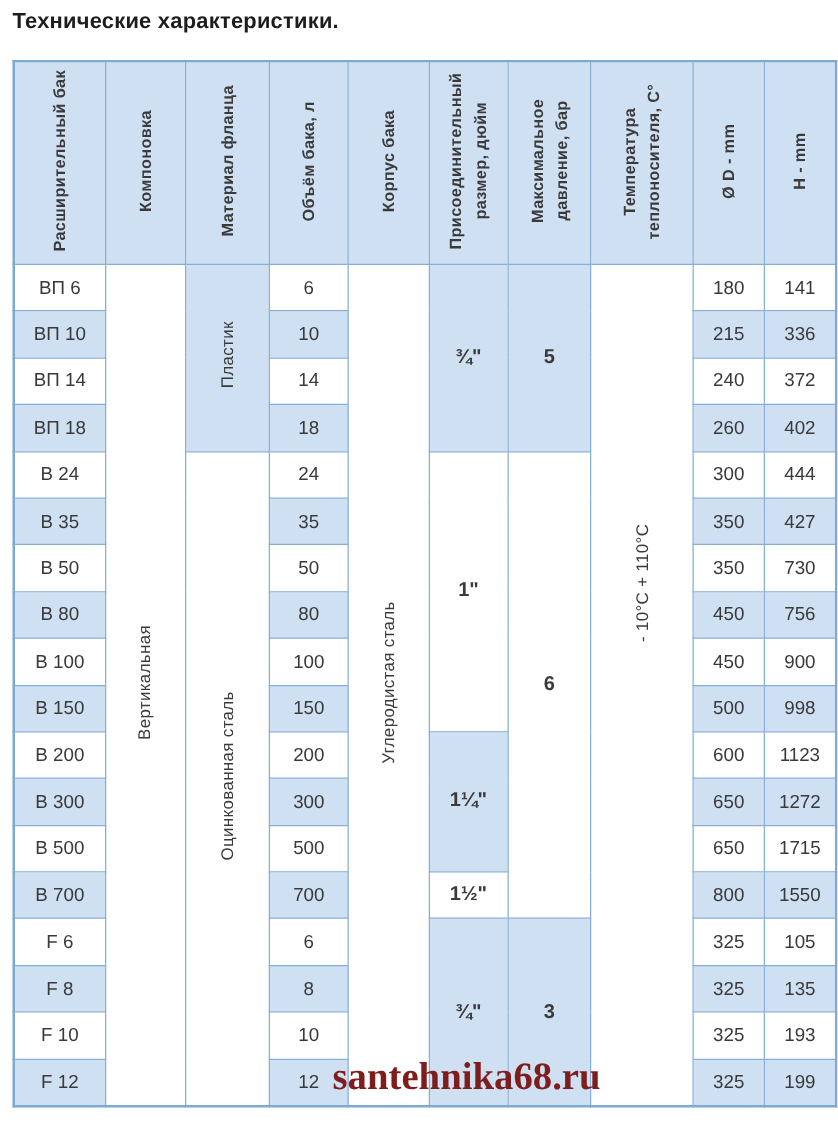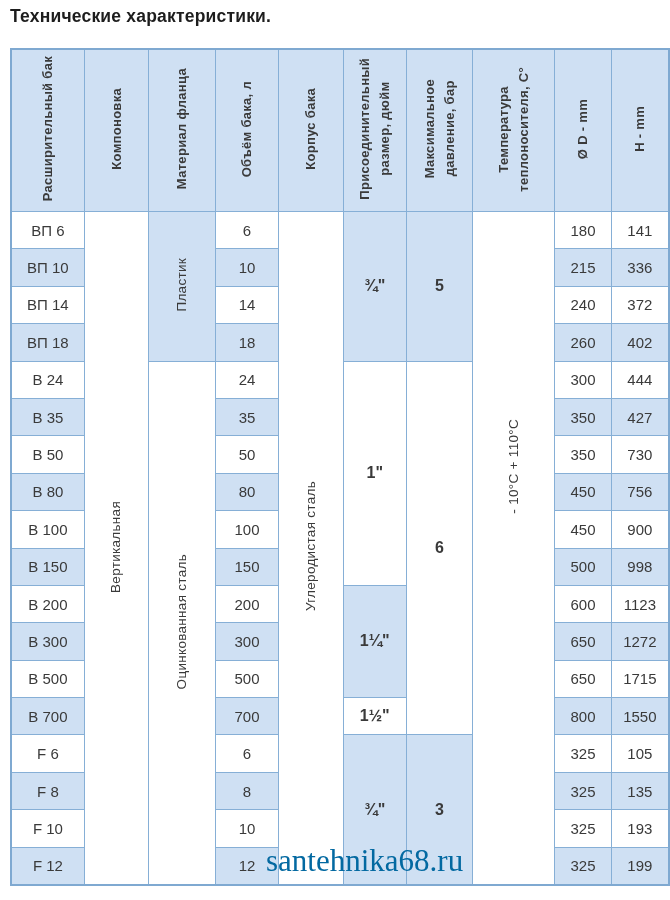--- a/index.html
+++ b/index.html
@@ -33,22 +33,22 @@
   .vt {
     writing-mode:vertical-rl; transform:rotate(180deg);
     white-space:pre-line; line-height:1.5; display:inline-block;
     letter-spacing:.3px;
   }
   td .vt { font-size:13.5px; font-weight:500; }
   .big { font-size:16px; font-weight:600; }
   .nudge-up { position:relative; top:-80px; }
   .watermark {
     position:absolute; left:266px; top:843px; z-index:5;
-    font-family:"Liberation Serif", serif; font-weight:normal;
-    font-size:31px; color:#0369a1;
+    font-family:"Liberation Serif", serif; font-weight:bold;
+    font-size:31px; color:#7f1d1d;
   }
 </style>
 </head>
 <body>
 
 <div class="page-title">Технические характеристики.</div>
 
 <table class="spec">
   <colgroup>
     <col style="width:74px">

